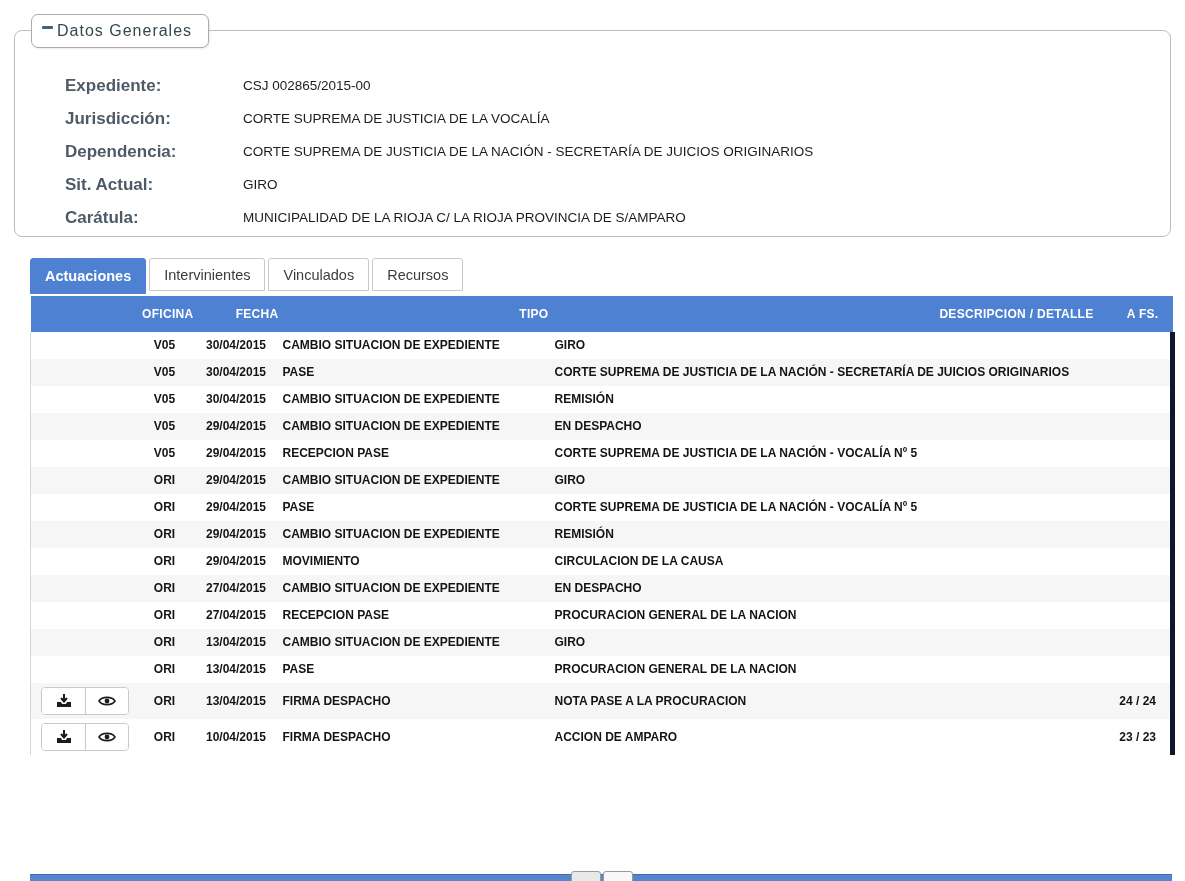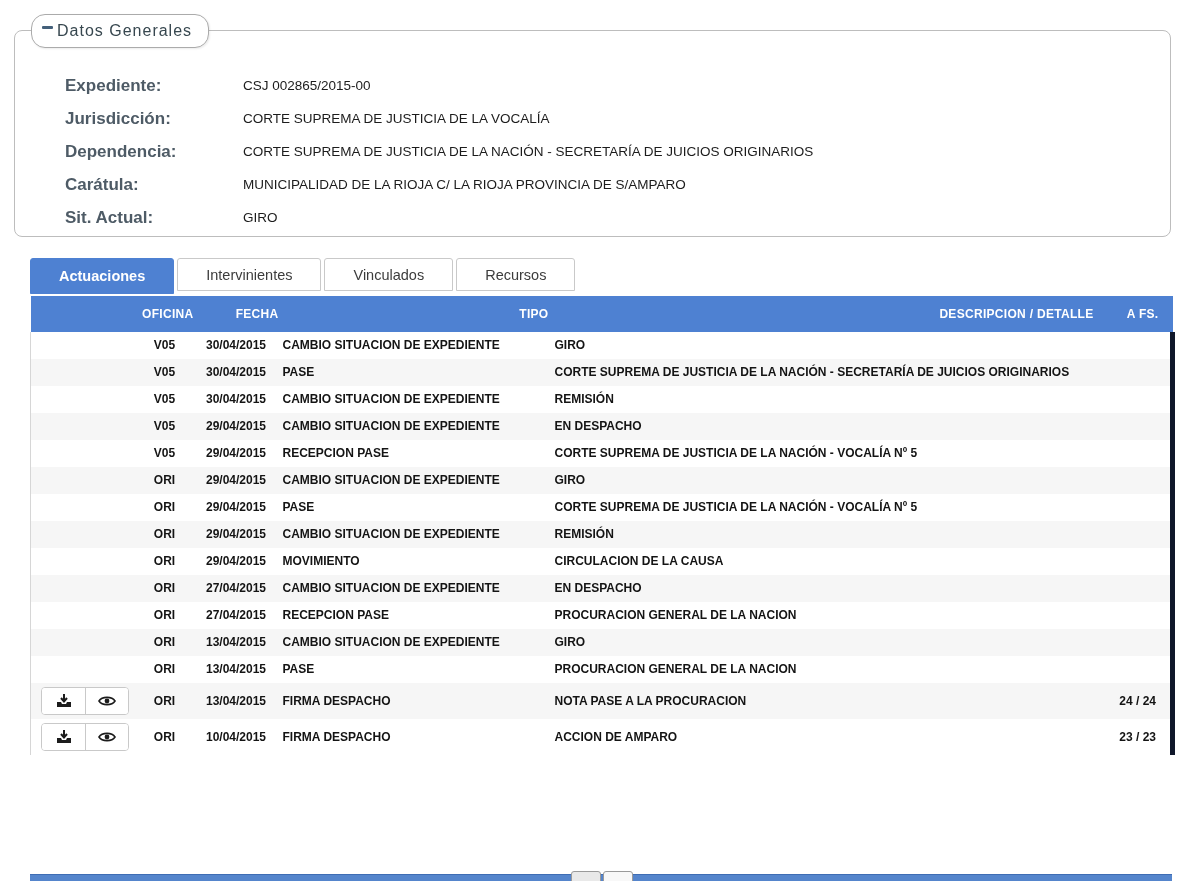--- a/index.html
+++ b/index.html
@@ -3,34 +3,34 @@
 <meta charset="utf-8">
 <style>
   * { margin:0; padding:0; box-sizing:border-box; }
   html,body { width:1185px; height:881px; overflow:hidden; background:#ffffff;
               font-family:"Liberation Sans", sans-serif; position:relative; }
 
   
   .panel { position:absolute; left:14px; top:30px; width:1157px; height:207px;
            border:1px solid #bdbdbd; border-radius:8px; background:#fff; }
   .panel-legend { position:absolute; left:16px; top:-17px; background:#fff;
-                  border:1px solid #ababab; border-radius:14px; padding:7px 16px 7px 10px;
+                  border:1px solid #ababab; border-radius:7px; padding:7px 16px 7px 10px;
                   display:flex; align-items:flex-start; gap:4px;
                   font-size:16px; color:#37474f; letter-spacing:1px;
                   box-shadow:1px 1px 2px rgba(0,0,0,0.08); }
   .minus-icon { width:11px; height:3px; background:#44607a; margin-top:4px;
                 display:inline-block; border-radius:1px; cursor:pointer; }
   .fields { padding:45px 20px 0 50px; }
   .field-row { display:flex; margin-bottom:14px; line-height:19px; }
   .field-label { width:178px; font-weight:bold; font-size:17px; color:#4e5b66; }
   .field-value { font-size:13.5px; color:#1c1c1c; }
 
   
   .tabs { position:absolute; left:30px; top:258px; display:flex; gap:3px; }
-  .tab { height:33px; padding:0 28px; display:flex; align-items:center;
+  .tab { height:33px; padding:0 14px; display:flex; align-items:center;
          font-size:14.5px; color:#3c3c3c; background:#fff;
          border:1px solid #c9c9c9; border-radius:3px 3px 0 0; cursor:pointer; }
   .tab.active { background:#4e81d2; border-color:#4e81d2; color:#fff;
                 font-weight:bold; height:36px; }
 
   
   .grid { position:absolute; left:30px; top:296px; width:1142px;
           border-collapse:collapse; table-layout:fixed; }
   .grid col.c-act { width:105px; } .grid col.c-ofi { width:58px; }
   .grid col.c-fec { width:85px; } .grid col.c-tip { width:270px; }
@@ -78,26 +78,26 @@
     </div>
     <div class="field-row">
       <span class="field-label">Jurisdicción:</span>
       <span class="field-value">CORTE SUPREMA DE JUSTICIA DE LA VOCALÍA</span>
     </div>
     <div class="field-row">
       <span class="field-label">Dependencia:</span>
       <span class="field-value">CORTE SUPREMA DE JUSTICIA DE LA NACIÓN - SECRETARÍA DE JUICIOS ORIGINARIOS</span>
     </div>
     <div class="field-row">
+      <span class="field-label">Sit. Actual:</span>
+      <span class="field-value">GIRO</span>
+    </div>
+    <div class="field-row">
       <span class="field-label">Carátula:</span>
       <span class="field-value">MUNICIPALIDAD DE LA RIOJA C/ LA RIOJA PROVINCIA DE S/AMPARO</span>
-    </div>
-    <div class="field-row">
-      <span class="field-label">Sit. Actual:</span>
-      <span class="field-value">GIRO</span>
     </div>
   </div>
 </div>
 
 <div class="tabs">
   <div class="tab active">Actuaciones</div>
   <div class="tab">Intervinientes</div>
   <div class="tab">Vinculados</div>
   <div class="tab">Recursos</div>
 </div>

